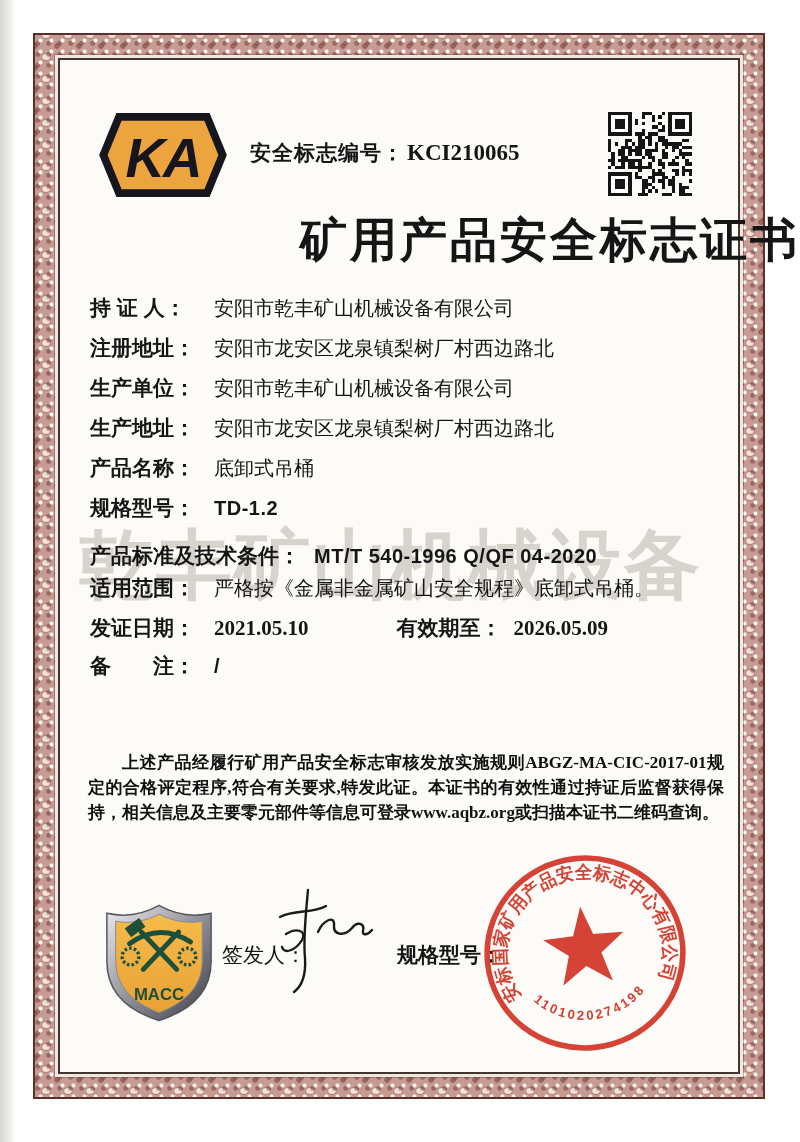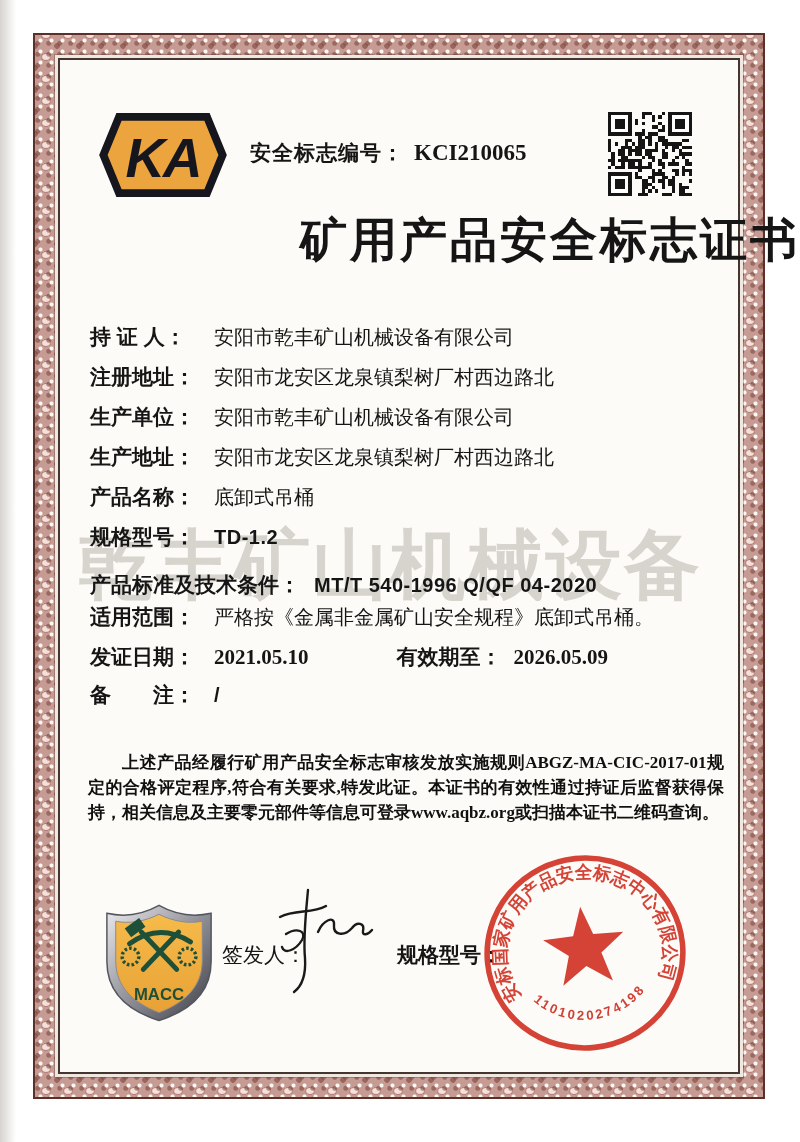--- a/index.html
+++ b/index.html
@@ -29,33 +29,33 @@
   }
   .frame .inner{
     position:absolute;inset:23px;background:#fcfbf7;
     border:2px solid #44362e;
     box-shadow:0 0 0 3px #f0e7e0, 0 0 0 4px rgba(90,60,50,.35);
   }
   
   .ka-logo{position:absolute;left:98px;top:112px;width:130px;height:86px;z-index:2;}
   .cert-no{position:absolute;left:250px;top:139px;z-index:2;white-space:nowrap;}
   .cert-no .lbl{font-weight:700;font-size:21px;letter-spacing:1px;}
-  .cert-no .val{font-family:"Liberation Serif",serif;font-weight:700;font-size:23px;margin-left:10px;}
+  .cert-no .val{font-family:"Liberation Serif",serif;font-weight:700;font-size:23px;margin-left:3px;}
   .qr{position:absolute;left:608px;top:112px;width:84px;height:84px;z-index:2;}
   .title{
     position:absolute;left:0;top:209px;width:100%;text-align:right;z-index:2;
     font-family:"Liberation Serif",serif;font-weight:700;font-size:47px;letter-spacing:3px;
   }
   
   .watermark{
     position:absolute;left:78px;top:515px;z-index:1;white-space:nowrap;
     font-weight:700;font-size:76px;letter-spacing:2px;color:#938b80;opacity:.35;
   }
   
-  .row{position:absolute;left:90px;display:flex;align-items:baseline;white-space:nowrap;z-index:2;margin-top:29px;}
+  .row{position:absolute;left:90px;display:flex;align-items:baseline;white-space:nowrap;z-index:2;}
   .flabel{font-weight:700;font-size:21px;width:124px;flex:none;}
   .row.wide .flabel{width:auto;margin-right:14px;}
   .fvalue{font-family:"Liberation Serif",serif;font-size:20px;}
   .fvalue.lat-sans{font-family:"Liberation Sans",sans-serif;font-weight:700;letter-spacing:.5px;}
   .fvalue.lat-serif{font-family:"Liberation Serif",serif;font-weight:700;font-size:21px;}
   .flabel2{font-weight:700;font-size:21px;margin-left:88px;}
   .fvalue2{font-family:"Liberation Serif",serif;font-weight:700;font-size:21px;margin-left:12px;}
   
   .statement{
     position:absolute;left:88px;top:750px;width:636px;z-index:2;

